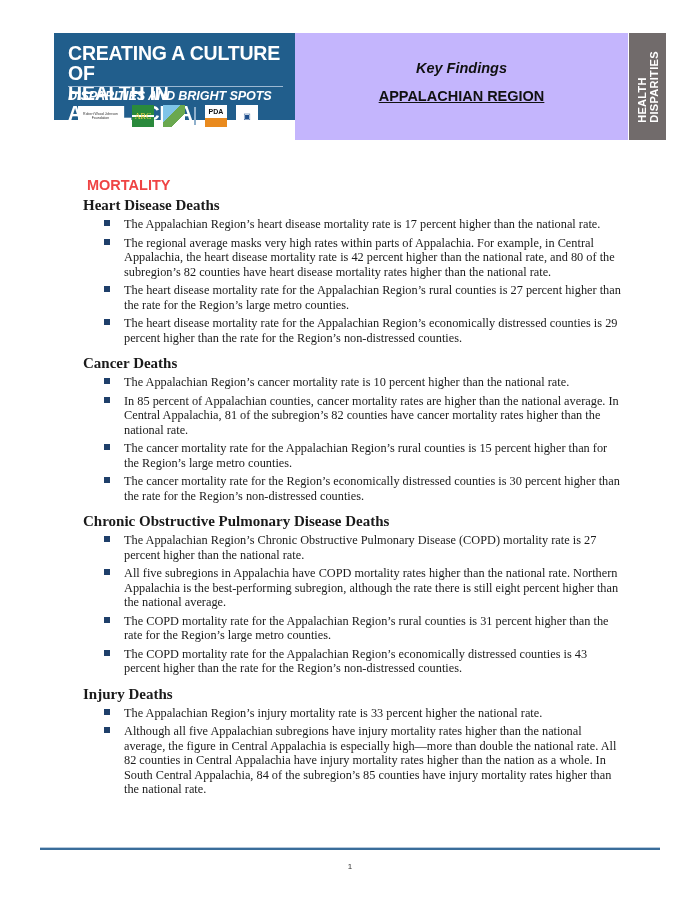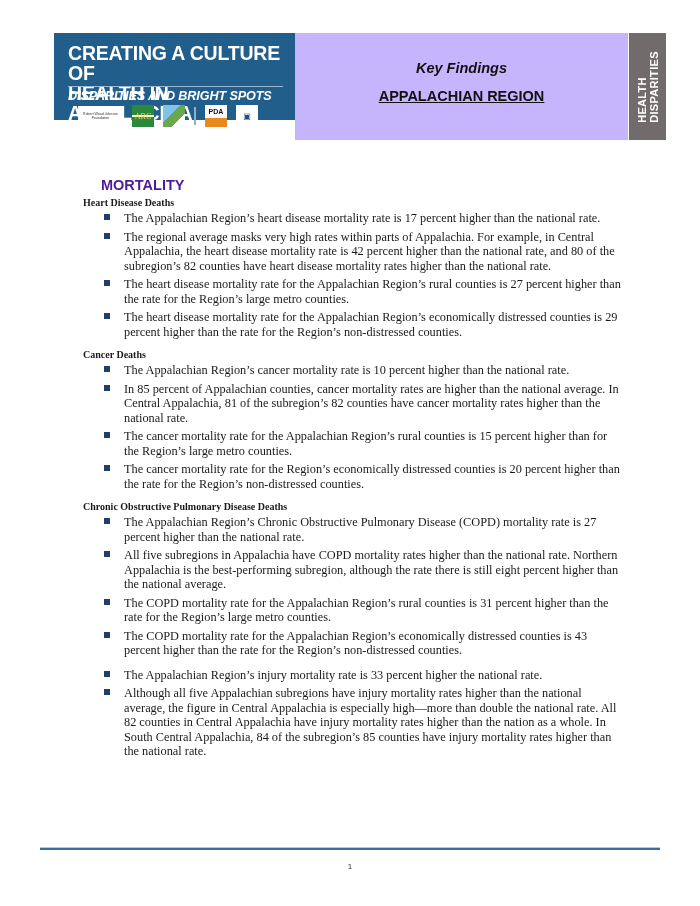--- a/index.html
+++ b/index.html
@@ -15,22 +15,22 @@
   .logo-fhk { width:22px; height:22px; background:linear-gradient(135deg,#7fc4e8 0 40%, #6aa84f 40% 70%, #fff 70%); color:#222; font-size:4px; }
   .logo-sep { width:2px; height:18px; background:#8fb0cc; }
   .logo-pda { width:22px; height:22px; background:linear-gradient(#fff 0 60%, #e98a1e 60%); color:#111; font-weight:bold; font-size:7px; align-items:flex-start; padding-top:3px; box-sizing:border-box; }
   .logo-eu { width:22px; height:22px; color:#1f4e8c; font-size:8px; }
   .hdr-gray { position:absolute; left:295px; top:33px; width:333px; height:107px; background:#c4b5fd; font-family:"Liberation Sans", sans-serif; text-align:center; }
   .key-findings { position:absolute; left:0; right:0; top:27px; font-style:italic; font-weight:bold; font-size:14.5px; color:#111; }
   .region { position:absolute; left:0; right:0; top:55px; font-weight:bold; font-size:14.5px; color:#111;text-decoration:underline; }
   .hdr-tab { position:absolute; left:629px; top:33px; width:37px; height:107px; background:#716b6b; }
   .tab-text { position:absolute; left:50%; top:50%; transform:translate(-50%,-50%) rotate(-90deg); color:#fff; font-family:"Liberation Sans", sans-serif; font-weight:bold; font-size:11px; line-height:12px; text-align:left; white-space:nowrap; letter-spacing:0.3px; }
   .content { position:absolute; left:83px; top:177px; width:540px; }
-  .section-title { font-family:"Liberation Sans", sans-serif; font-weight:bold; font-size:14.5px; color:#4c1d95; margin:0 0 4px 18px; }
-  .sub-title { font-weight:bold; font-size:10px; margin:0 0 3px 0; }
+  .section-title { font-family:"Liberation Sans", sans-serif; font-weight:bold; font-size:14.5px; color:#ef4444; margin:0 0 4px 4px; }
+  .sub-title { font-weight:bold; font-size:15px; margin:0 0 3px 0; }
   ul { list-style:none; margin:0 0 10px 0; padding:0; }
   li { position:relative; padding-left:41px; font-size:12.3px; line-height:14.5px; margin-bottom:4px; }
   .bullet { position:absolute; left:21px; top:3px; width:6px; height:6px; background:#1f3f6a; }
   .footer-rule { position:absolute; left:40px; top:848px; width:620px; height:2px; background:#3a6d9a; box-shadow:0 -1px 0 #b6c9dc; }
   .page-num { position:absolute; left:0; right:0; top:862px; text-align:center; font-family:"Liberation Sans", sans-serif; font-size:8px; color:#333; }
 </style>
 </head>
 <body>
 
 <div class="hdr-blue">
@@ -77,31 +77,32 @@
     <li><span class="bullet"></span><span>The regional average masks very high rates within parts of Appalachia. For example, in Central Appalachia, the heart disease mortality rate is 42 percent higher than the national rate, and 80 of the subregion’s 82 counties have heart disease mortality rates higher than the national rate.</span></li>
     <li><span class="bullet"></span><span>The heart disease mortality rate for the Appalachian Region’s rural counties is 27 percent higher than the rate for the Region’s large metro counties.</span></li>
     <li><span class="bullet"></span><span>The heart disease mortality rate for the Appalachian Region’s economically distressed counties is 29 percent higher than the rate for the Region’s non-distressed counties.</span></li>
   </ul>
 
   <div class="sub-title">Cancer Deaths</div>
   <ul>
     <li><span class="bullet"></span><span>The Appalachian Region’s cancer mortality rate is 10 percent higher than the national rate.</span></li>
     <li><span class="bullet"></span><span>In 85 percent of Appalachian counties, cancer mortality rates are higher than the national average. In Central Appalachia, 81 of the subregion’s 82 counties have cancer mortality rates higher than the national rate.</span></li>
     <li><span class="bullet"></span><span>The cancer mortality rate for the Appalachian Region’s rural counties is 15 percent higher than for the Region’s large metro counties.</span></li>
-    <li><span class="bullet"></span><span>The cancer mortality rate for the Region’s economically distressed counties is 20 percent higher than the rate for the Region’s non-distressed counties.</span></li>
+    <li><span class="bullet"></span><span>The cancer mortality rate for the Region’s economically distressed counties is 30 percent higher than the rate for the Region’s non-distressed counties.</span></li>
   </ul>
 
   <div class="sub-title">Chronic Obstructive Pulmonary Disease Deaths</div>
   <ul>
     <li><span class="bullet"></span><span>The Appalachian Region’s Chronic Obstructive Pulmonary Disease (COPD) mortality rate is 27 percent higher than the national rate.</span></li>
     <li><span class="bullet"></span><span>All five subregions in Appalachia have COPD mortality rates higher than the national rate. Northern Appalachia is the best-performing subregion, although the rate there is still eight percent higher than the national average.</span></li>
     <li><span class="bullet"></span><span>The COPD mortality rate for the Appalachian Region’s rural counties is 31 percent higher than the rate for the Region’s large metro counties.</span></li>
     <li><span class="bullet"></span><span>The COPD mortality rate for the Appalachian Region’s economically distressed counties is 43 percent higher than the rate for the Region’s non-distressed counties.</span></li>
   </ul>
 
+  <div class="sub-title">Injury Deaths</div>
   <ul>
     <li><span class="bullet"></span><span>The Appalachian Region’s injury mortality rate is 33 percent higher the national rate.</span></li>
     <li><span class="bullet"></span><span>Although all five Appalachian subregions have injury mortality rates higher than the national average, the figure in Central Appalachia is especially high—more than double the national rate. All 82 counties in Central Appalachia have injury mortality rates higher than the nation as a whole. In South Central Appalachia, 84 of the subregion’s 85 counties have injury mortality rates higher than the national rate.</span></li>
   </ul>
 </div>
 
 <div class="footer-rule"></div>
 <div class="page-num">1</div>
 
 </body></html>

